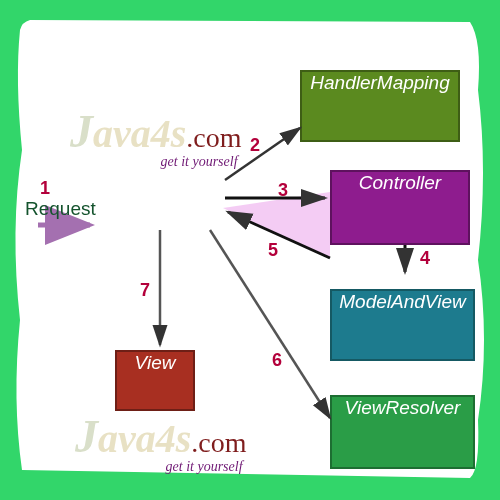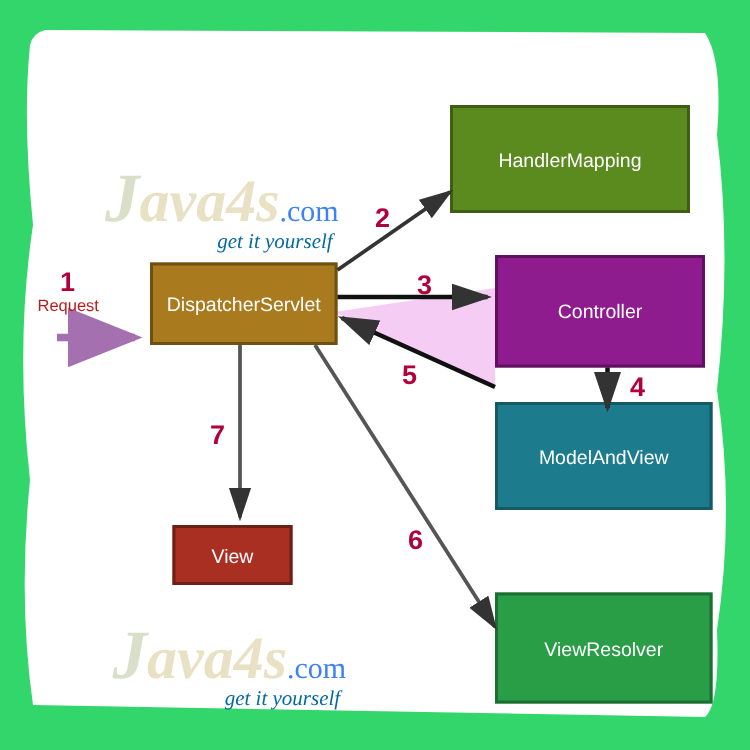--- a/index.html
+++ b/index.html
@@ -15,53 +15,54 @@
     box-sizing: border-box;
   }
   .border-shape {
     position: absolute;
     inset: 0;
     pointer-events: none;
   }
   .box {
     position: absolute;
     display: flex;
-    align-items: center;
+    align-items: flex-start;
     justify-content: center;
     color: #fff;
-    font-size: 13px;
+    font-size: 19px;
     box-sizing: border-box;
+    font-style: italic;
   }
   .dispatcher { background:#a97b1e; border:2px solid #6e5013; }
   .handler    { background:#5b8a1f; border:2px solid #3e5e15; }
   .controller { background:#8e1c8e; border:2px solid #5e125e; }
   .modelview  { background:#1d7b8e; border:2px solid #155963; }
   .viewres    { background:#2a9d47; border:2px solid #1d6e32; }
   .viewbox    { background:#a82f21; border:2px solid #6e1f16; }
   .num {
     position: absolute;
     color: #b3003b;
     font-weight: bold;
     font-size: 18px;
   }
   .req {
     position: absolute;
-    color: #b91c1c;
-    font-size: 11px;
+    color: #14532d;
+    font-size: 19px;
   }
   .wm {
     position: absolute;
     font-family: Georgia, 'Times New Roman', serif;
     pointer-events: none;
     user-select: none;
   }
   .wm .j { color:#d9dfc9; font-size:46px; font-weight:bold; font-style:italic; }
   .wm .a4s { color:#e8e1c4; font-size:40px; font-weight:bold; font-style:italic;text-align:center; }
-  .wm .com { color:#3b82f6; font-size:20px; }
-  .wm .tag { display:block; text-align:right; color:#0369a1; font-size:14px; font-style:italic; margin-top:-4px; padding-right:4px;}
+  .wm .com { color:#7f1d1d; font-size:28px; }
+  .wm .tag { display:block; text-align:right; color:#701a75; font-size:14px; font-style:italic; margin-top:-4px; padding-right:4px;}
   svg.arrows {
     position: absolute;
     inset: 0;
     width: 500px;
     height: 500px;
     pointer-events: none;
   }
 </style>
 </head>
 <body>
@@ -86,37 +87,34 @@
   </div>
 
   <svg class="arrows">
     <polygon points="223,208 330,192 330,258" fill="#f3c6f3" opacity="0.9"></polygon>
   </svg>
 
   <div class="box handler" style="left:300px; top:70px; width:160px; height:72px;">
     <span>HandlerMapping</span>
   </div>
 
-  <div class="box dispatcher" style="left:100px; top:175px; width:125px; height:55px;">
-    <span>DispatcherServlet</span>
-  </div>
 
   <div class="box controller" style="left:330px; top:170px; width:140px; height:75px;">
     <span>Controller</span>
   </div>
 
-  <div class="box modelview" style="left:330px; top:268px; width:145px; height:72px;">
+  <div class="box modelview" style="left:330px; top:289px; width:145px; height:72px;">
     <span>ModelAndView</span>
   </div>
 
   <div class="box viewres" style="left:330px; top:395px; width:145px; height:74px;">
     <span>ViewResolver</span>
   </div>
 
-  <div class="box viewbox" style="left:115px; top:350px; width:80px; height:40px;">
+  <div class="box viewbox" style="left:115px; top:350px; width:80px; height:61px;">
     <span>View</span>
   </div>
 
   <svg class="arrows">
     <defs>
       <marker id="ah" markerWidth="10" markerHeight="10" refX="8" refY="3" orient="auto">
         <path d="M0,0 L9,3 L0,6 Z" fill="#333"></path>
       </marker>
       <marker id="ahp" markerWidth="12" markerHeight="12" refX="9" refY="4" orient="auto">
         <path d="M0,0 L10,4 L0,8 Z" fill="#a470b0"></path>

